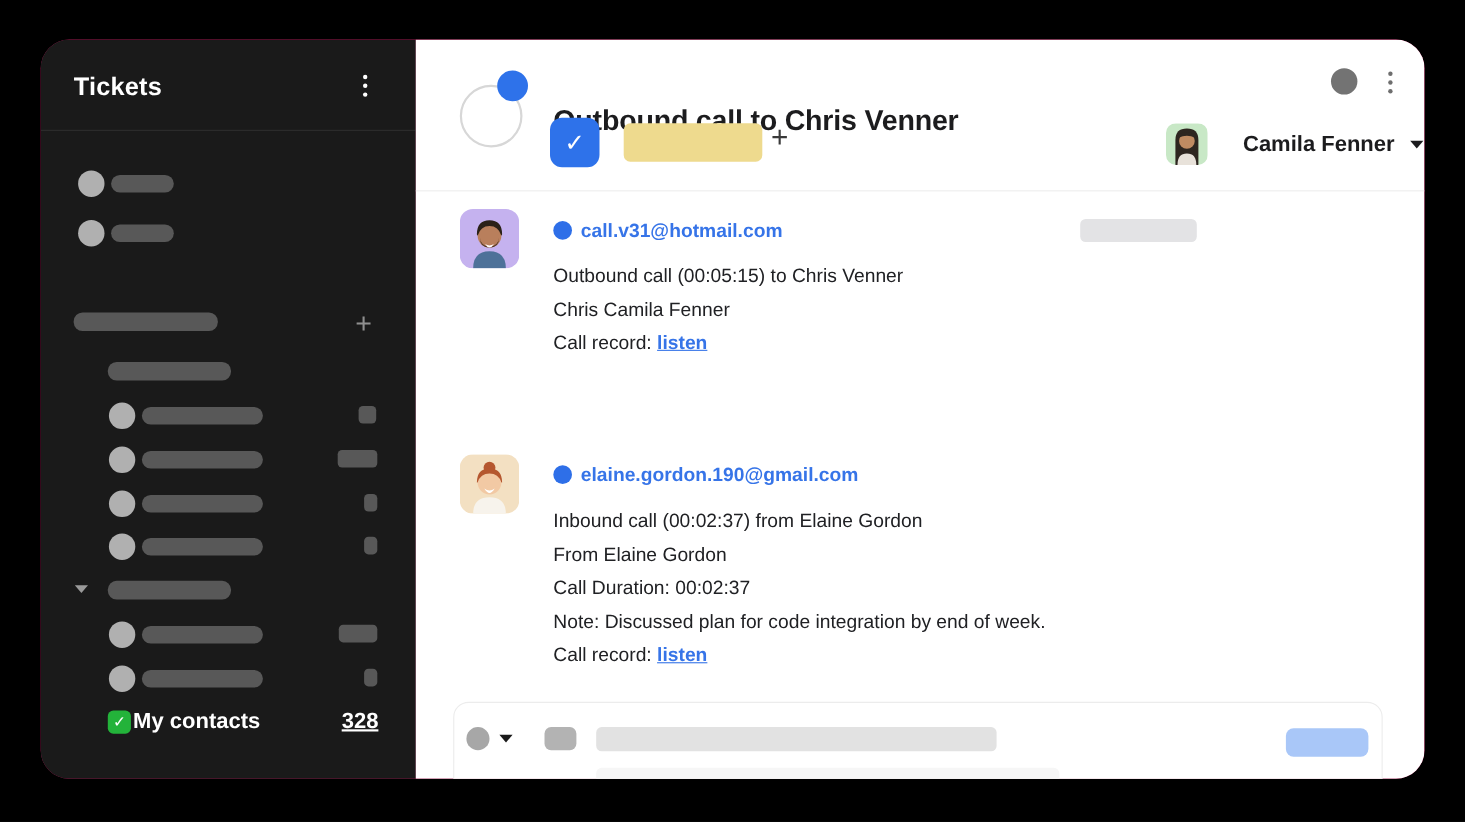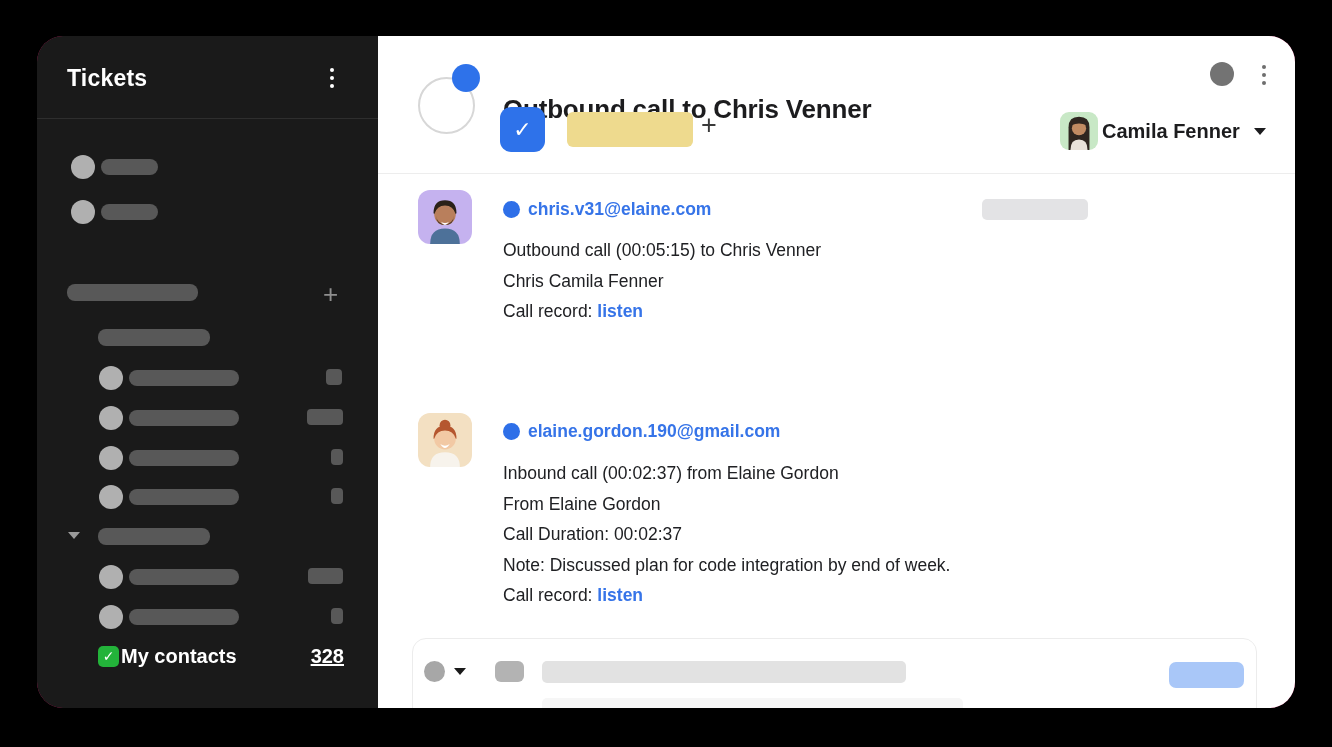--- a/index.html
+++ b/index.html
@@ -30,31 +30,31 @@
   .ring-dot { position:absolute; left:74px; top:28px; width:28px; height:28px; border-radius:50%; background:#2e72ea; }
   .page-title { position:absolute; left:125px; top:58px; font-size:26px; font-weight:700; color:#1c1c1e; letter-spacing:-.2px; }
   .hdr-circle { position:absolute; left:832px; top:26px; width:24px; height:24px; border-radius:50%; background:#737373; cursor:pointer; }
   .main-kebab { left:884px; top:29px; }
   .main-kebab i { background:#6e6e6e; }
   .check-btn { position:absolute; left:122px; top:71px; width:45px; height:45px; border-radius:11px; background:#2e72ea; display:flex; align-items:center; justify-content:center; color:#fff; font-size:22px; font-weight:700; cursor:pointer; }
   .tag-yellow { position:absolute; left:189px; top:76px; width:126px; height:35px; border-radius:6px; background:#eeda8e; cursor:pointer; }
   .hdr-plus { position:absolute; left:323px; top:74px; color:#3a3a3a; font-size:27px; font-weight:400; cursor:pointer; }
   .assignee { position:absolute; left:682px; top:76px; display:flex; align-items:center; cursor:pointer; }
   .assignee-avatar { width:38px; height:38px; border-radius:9px; overflow:hidden; flex:0 0 38px; }
-  .assignee-name { margin-left:4px; font-size:20px; font-weight:700; color:#1c1c1e; }
+  .assignee-name { margin-left:32px; font-size:20px; font-weight:700; color:#1c1c1e; }
   .assignee-caret { margin-left:14px; width:0; height:0; border-left:6px solid transparent; border-right:6px solid transparent; border-top:7px solid #1c1c1e; }
   .hdr-divider { position:absolute; left:0; top:137px; width:100%; height:1px; background:#ededed; }
 
   
   .entry-avatar { position:absolute; width:54px; height:54px; border-radius:12px; overflow:hidden; }
   .entry-dot { position:absolute; width:17px; height:17px; border-radius:50%; background:#2e6fe8; }
   .entry-email { position:absolute; font-size:17.5px; font-weight:700; color:#3674e8; cursor:pointer; }
   .entry-pill { position:absolute; left:604px; top:163px; width:106px; height:21px; border-radius:5px; background:#e3e3e5; }
   .entry-body { position:absolute; width:770px; font-size:17.5px; line-height:30.6px; color:#202124; }
-  .link { color:#3674e8; font-weight:700; cursor:pointer; }
+  .link { color:#3674e8; font-weight:700; cursor:pointer;text-decoration:underline; }
 
   
   .compose { position:absolute; left:34px; top:602px; width:845px; height:120px; border:1px solid #ececec; border-radius:14px; background:#fff; }
   .compose-circle { position:absolute; left:11px; top:22px; width:21px; height:21px; border-radius:50%; background:#a7a7a7; }
   .compose-caret { position:absolute; left:41px; top:29px; border-left:6px solid transparent; border-right:6px solid transparent; border-top:7px solid #1a1a1a; width:0; height:0; }
   .compose-rect { position:absolute; left:82px; top:22px; width:29px; height:21px; border-radius:6px; background:#b3b3b3; }
   .compose-bar1 { position:absolute; left:129px; top:22px; width:364px; height:22px; border-radius:5px; background:#e2e2e2; }
   .compose-btn { position:absolute; left:756px; top:23px; width:75px; height:26px; border-radius:7px; background:#a9c7f8; cursor:pointer; }
   .compose-bar2 { position:absolute; left:129px; top:59px; width:421px; height:22px; border-radius:5px; background:#f6f6f6; }
 </style>
@@ -167,21 +167,21 @@
         <svg viewBox="0 0 40 40" width="54" height="54">
           <rect width="40" height="40" fill="#c5b2ef"></rect>
           <circle cx="20" cy="18" r="8" fill="#b97f5c"></circle>
           <path d="M11.5 17 Q11.5 7.5 20 7.5 Q28.5 7.5 28.5 17 L28 18 Q26 11.5 20 11.5 Q14 11.5 12 18 Z" fill="#2b2118"></path>
           <path d="M13.5 19 a6.5 6.5 0 0 0 13 0 q0 7 -6.5 7 q-6.5 0 -6.5 -7 Z" fill="#3a2a20" opacity="0.85"></path>
           <path d="M17 23.5 q3 2 6 0 q-1.5 2.4 -3 2.4 q-1.5 0 -3 -2.4 Z" fill="#fff"></path>
           <path d="M9 40 Q9 28.5 20 28.5 Q31 28.5 31 40 Z" fill="#4d7199"></path>
         </svg>
       </div>
       <div class="entry-dot" style="left:125px; top:165px;"></div>
-      <div class="entry-email" style="left:150px; top:163px;">chris.v31@elaine.com</div>
+      <div class="entry-email" style="left:150px; top:163px;">call.v31@hotmail.com</div>
       <div class="entry-pill"></div>
       <div class="entry-body" style="left:125px; top:199px;">
         <div>Outbound call (00:05:15) to Chris Venner</div>
         <div>Chris Camila Fenner</div>
         <div><span>Call record: </span><span class="link">listen</span></div>
       </div>
 
       <div class="entry-avatar" style="left:40px; top:377px;">
         <svg viewBox="0 0 40 40" width="54" height="54">
           <rect width="40" height="40" fill="#f3e0c2"></rect>

